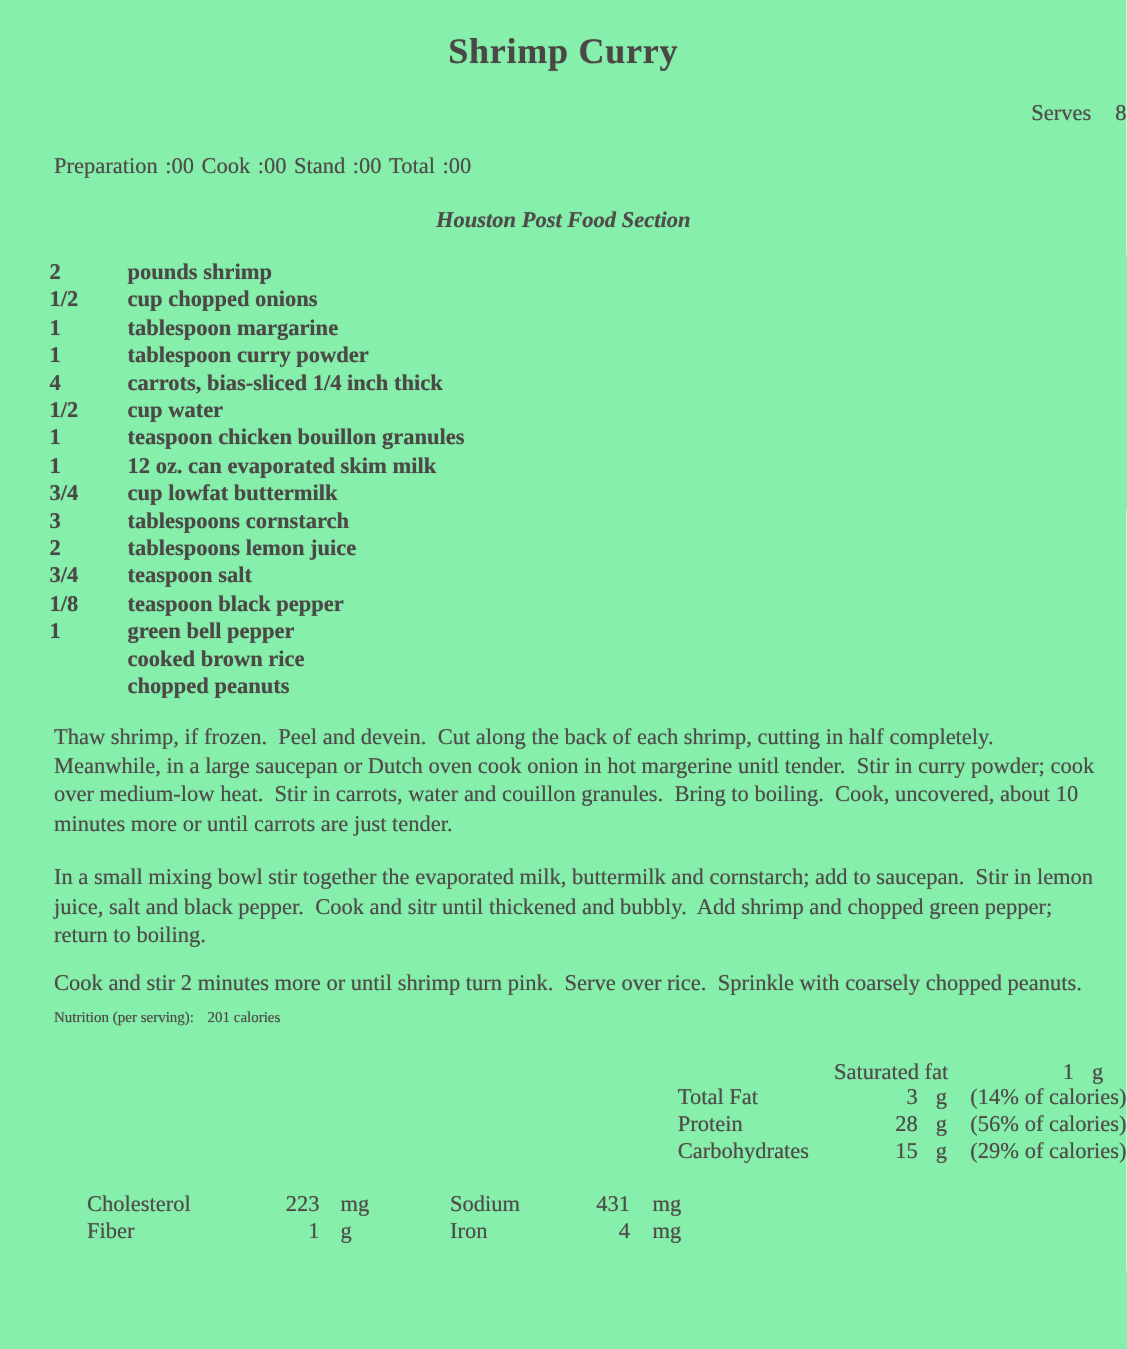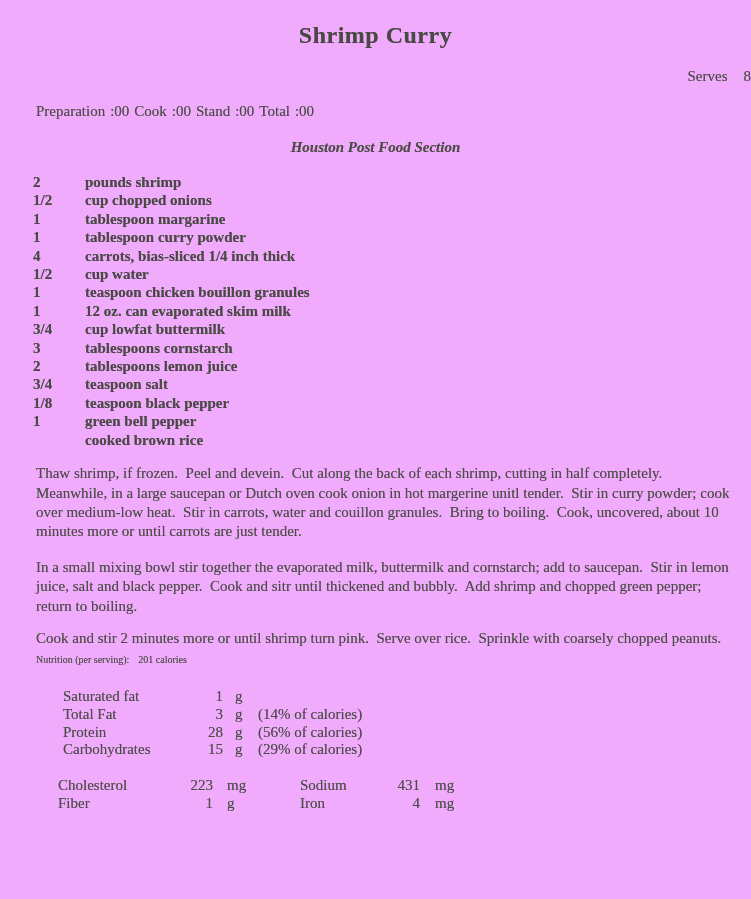--- a/index.html
+++ b/index.html
@@ -4,21 +4,21 @@
 <style>
   html, body {
     margin: 0;
     padding: 0;
     background: #fbfbf9;
   }
   .page {
     position: relative;
     width: 751px;
     height: 899px;
-    background: #f0abfc;
+    background: #86efac;
     overflow: hidden;
     font-family: "Liberation Serif", "DejaVu Serif", serif;
     color: #4e4c49;
     text-shadow: 0 0 0.6px rgba(92, 90, 86, 0.65);
   }
 
   
   .title {
     margin: 0;
     padding-top: 21px;
@@ -86,21 +86,21 @@
     font-size: 10px;
     line-height: 18px;
   }
   .nutri-head .cal { margin-left: 9px; }
 
   .ntable {
     margin: 19px 0 0 63px;
     font-size: 15px;
     line-height: 17.6px;
   }
-  .nrow { display: flex; }
+  .nrow { display: flex; justify-content: flex-end; }
   .nrow .nlabel { width: 125px; }
   .nrow .nval { width: 35px; text-align: right; }
   .nrow .nunit { margin-left: 12px; width: 14px; }
   .nrow .npct { margin-left: 9px; }
 
   .mtable {
     margin: 17px 0 0 58px;
     font-size: 15px;
     line-height: 18px;
   }
@@ -190,20 +190,24 @@
         <span class="item">teaspoon black pepper</span>
       </li>
     <li>
         <span class="qty">1</span>
         <span class="item">green bell pepper</span>
       </li>
     <li>
         <span class="qty"></span>
         <span class="item">cooked brown rice</span>
       </li>
+    <li>
+        <span class="qty"></span>
+        <span class="item">chopped peanuts</span>
+      </li>
   </ul>
 
   <p class="para p1">Thaw shrimp, if frozen.  Peel and devein.  Cut along the back of each shrimp, cutting in half completely.  Meanwhile, in a large saucepan or Dutch oven cook onion in hot margerine unitl tender.  Stir in curry powder; cook over medium-low heat.  Stir in carrots, water and couillon granules.  Bring to boiling.  Cook, uncovered, about 10 minutes more or until carrots are just tender.</p>
   <p class="para p2">In a small mixing bowl stir together the evaporated milk, buttermilk and cornstarch; add to saucepan.  Stir in lemon juice, salt and black pepper.  Cook and sitr until thickened and bubbly.  Add shrimp and chopped green pepper; return to boiling.</p>
   <p class="para p3">Cook and stir 2 minutes more or until shrimp turn pink.  Serve over rice.  Sprinkle with coarsely chopped peanuts.</p>
 
   <div class="nutri-head">
     <span>Nutrition (per serving):</span><span class="cal">201 calories</span>
   </div>
 

